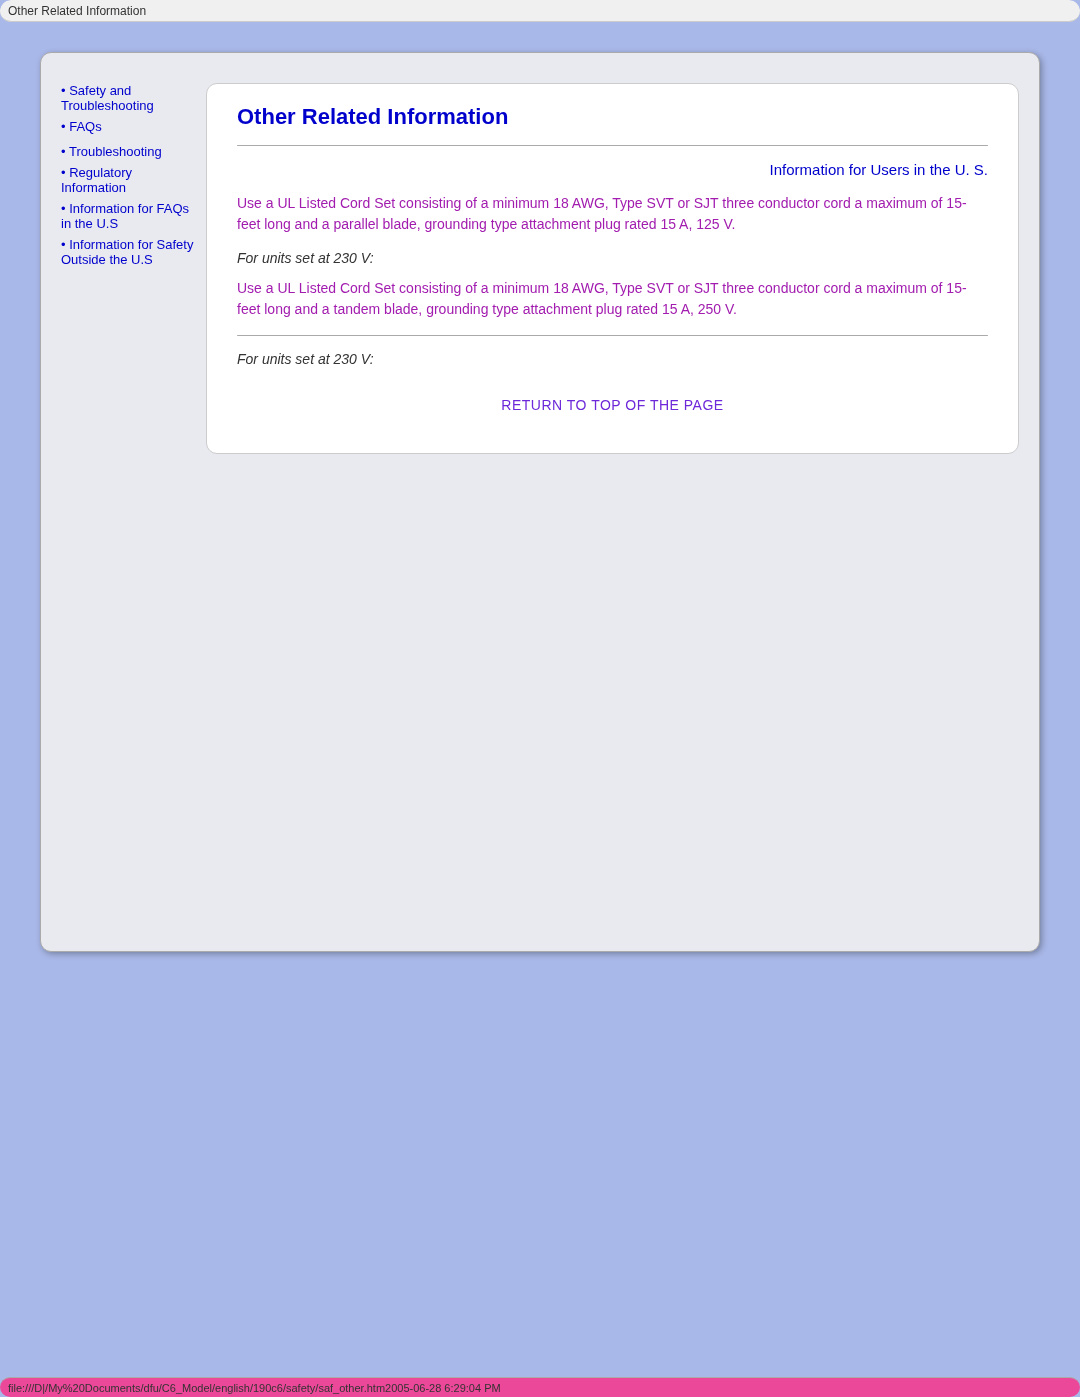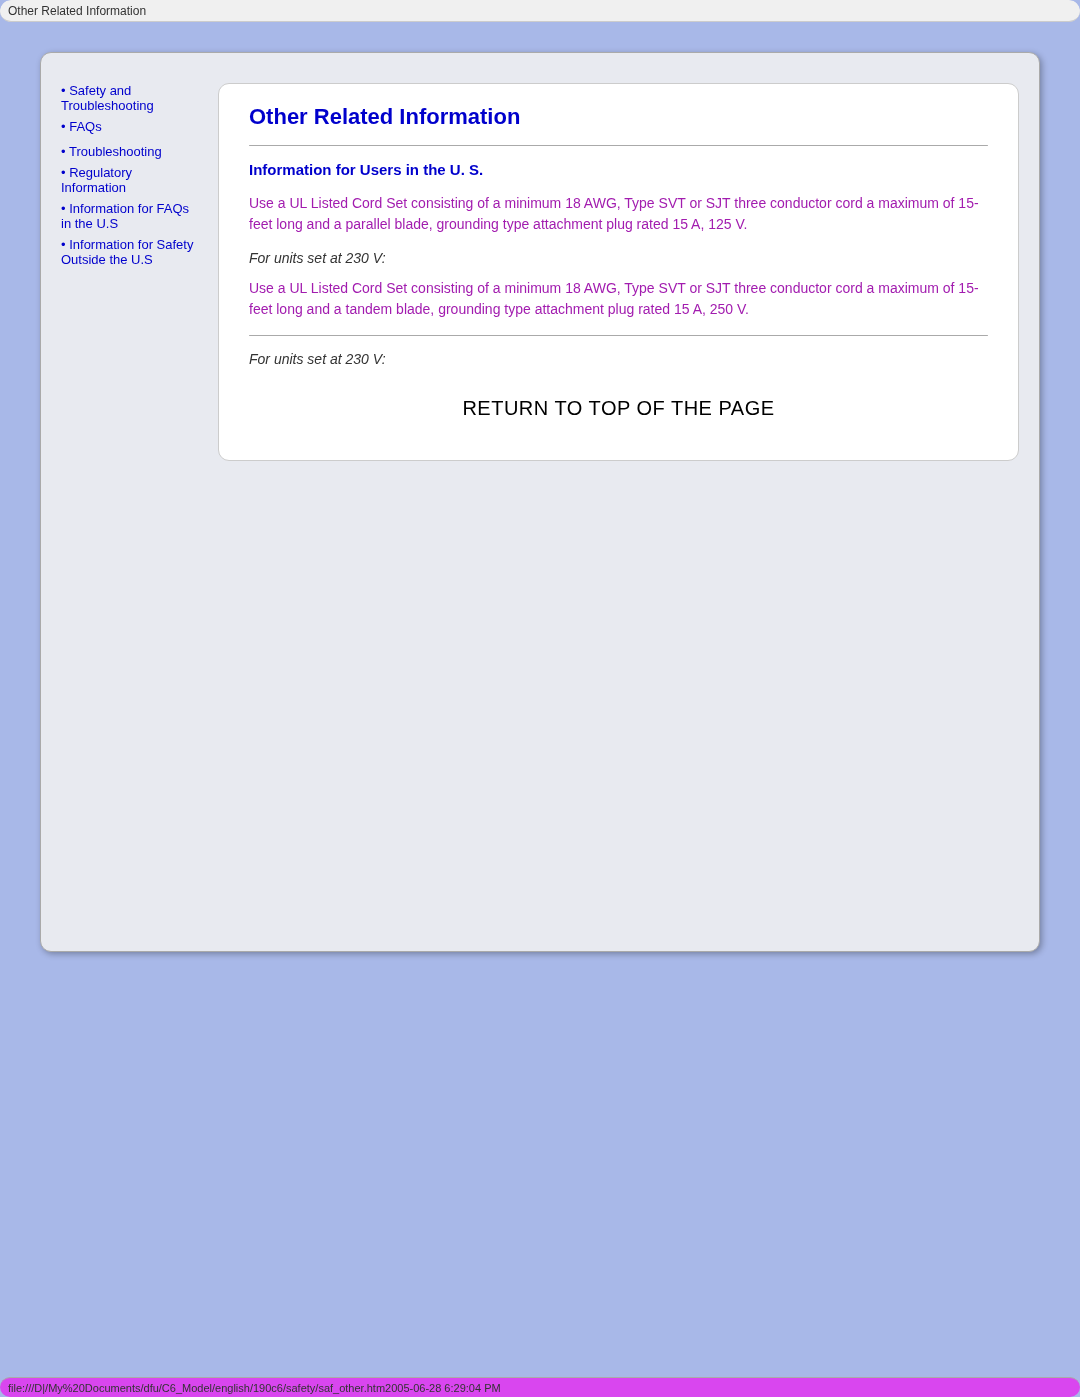--- a/index.html
+++ b/index.html
@@ -28,21 +28,21 @@
       background-color: #e8eaf0;
       margin: 30px 40px;
       border: 1px solid #aaa;
       box-shadow: 2px 2px 6px rgba(0,0,0,0.3);
       min-height: 900px;
     }
 
     .content-area {
       display: flex;
       padding: 30px 20px;
-      gap: 12px;
+      gap: 0;
     }
 
     .sidebar {
       width: 145px;
       min-width: 145px;
       padding-right: 10px;
       font-size: 13px;
     }
 
     .sidebar-item {
@@ -75,23 +75,24 @@
     }
 
     .divider {
       border: none;
       border-top: 1px solid #aaa;
       margin: 15px 0;
     }
 
     .section-title {
       font-size: 15px;
-      font-weight: bold;
+      font-weight: normal;
       color: #0000cc;
       margin-bottom: 15px;
+      text-align: right;
     }
 
     .italic-text {
       font-style: italic;
       margin-bottom: 12px;
       color: #333;
     }
 
     .body-text {
       margin-bottom: 15px;
@@ -99,32 +100,32 @@
       color: #a21caf;
     }
 
     .return-link {
       text-align: center;
       margin-top: 30px;
       margin-bottom: 20px;
     }
 
     .return-link a {
-      color: #000000;
+      color: #6d28d9;
       text-decoration: none;
-      font-size: 20px;
+      font-size: 14px;
       letter-spacing: 0.5px;
     }
 
     .status-bar {
       position: fixed;
       bottom: 0;
       left: 0;
       right: 0;
-      background-color: #d946ef;
+      background-color: #ec4899;
       border-top: 1px solid #aaa;
       padding: 2px 8px;
       font-size: 11px;
       color: #333;
       height: 20px;
       display: flex;
       align-items: center;
     }
   </style>
 </head>

